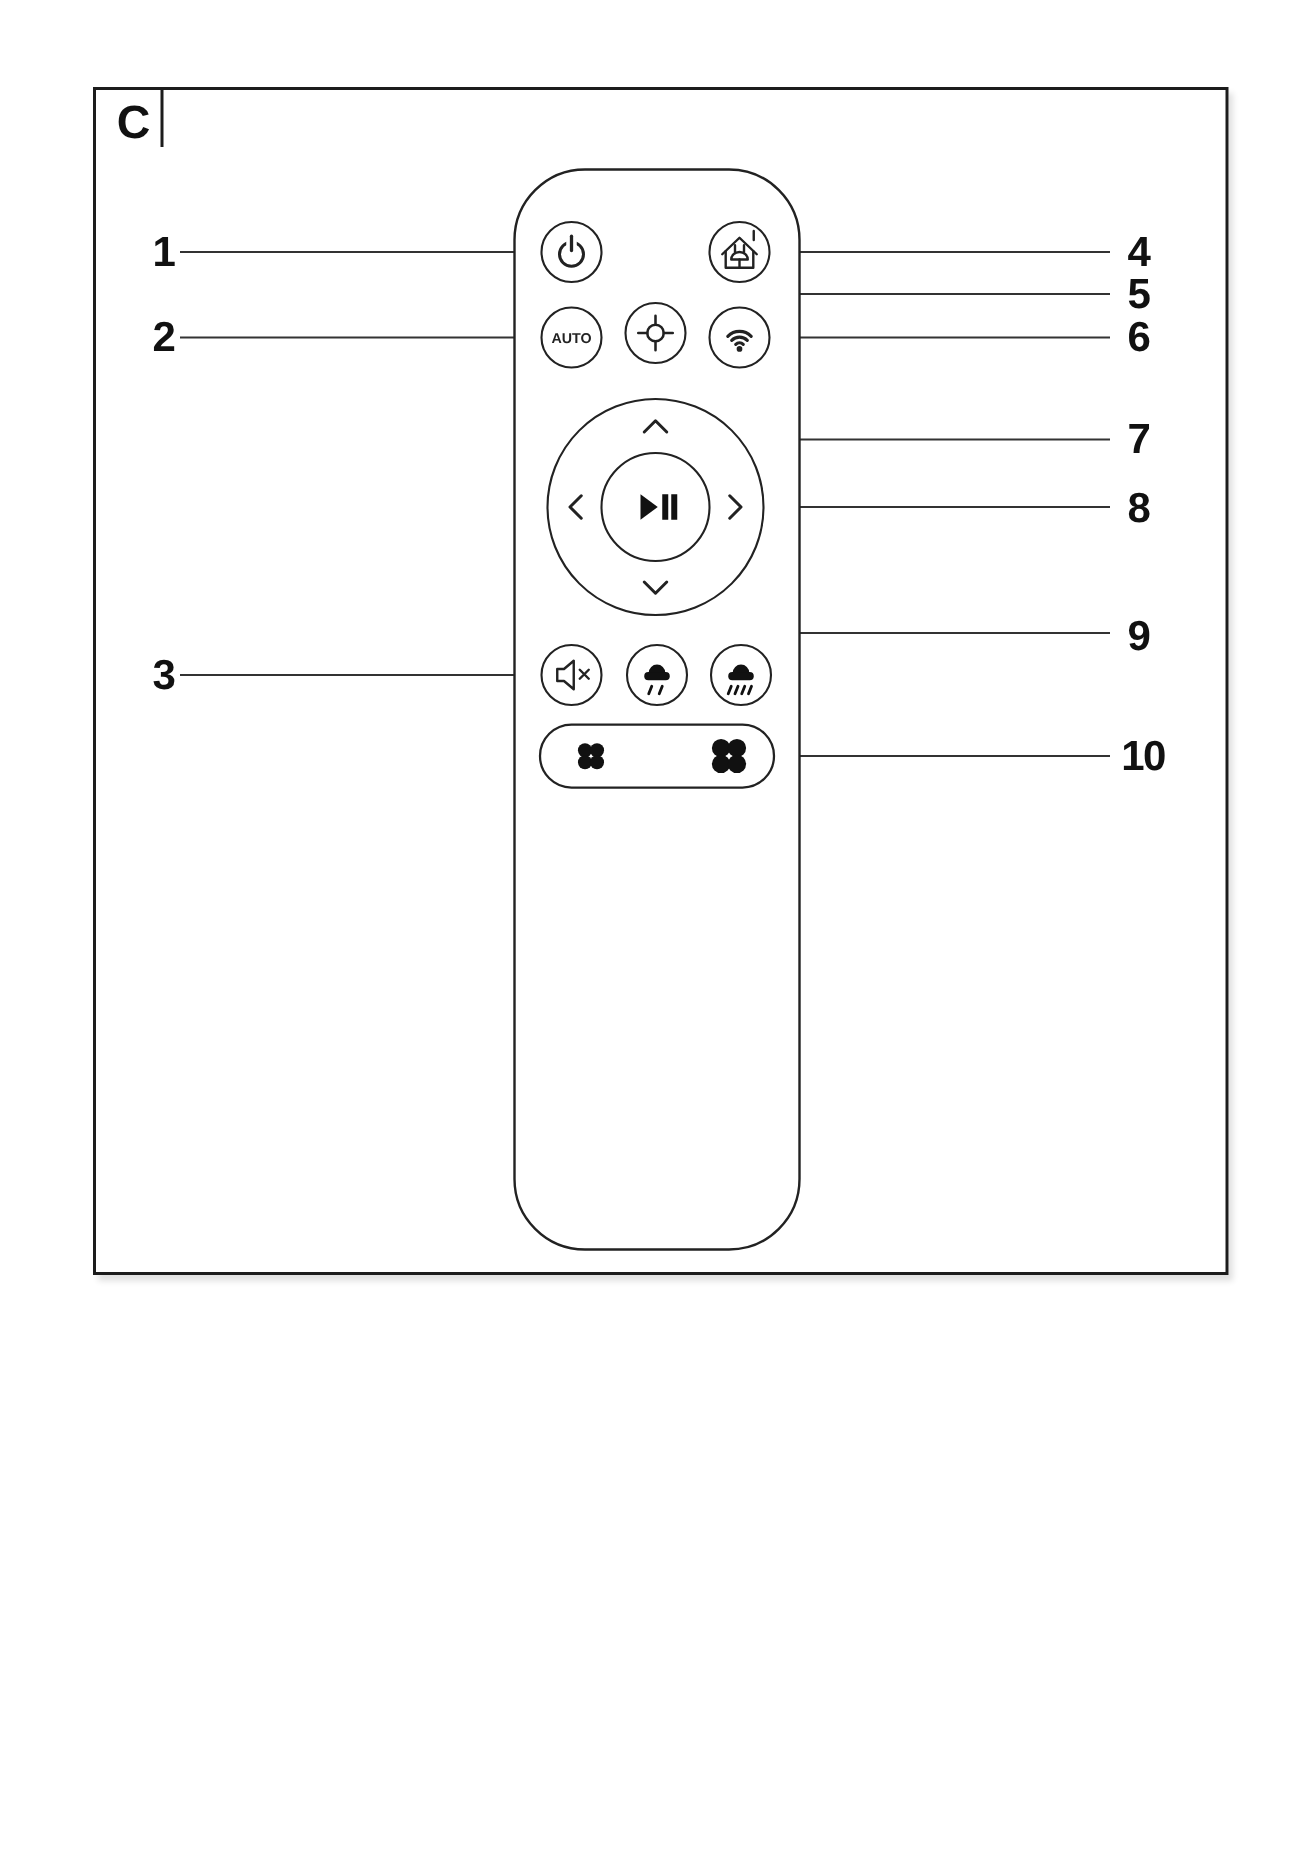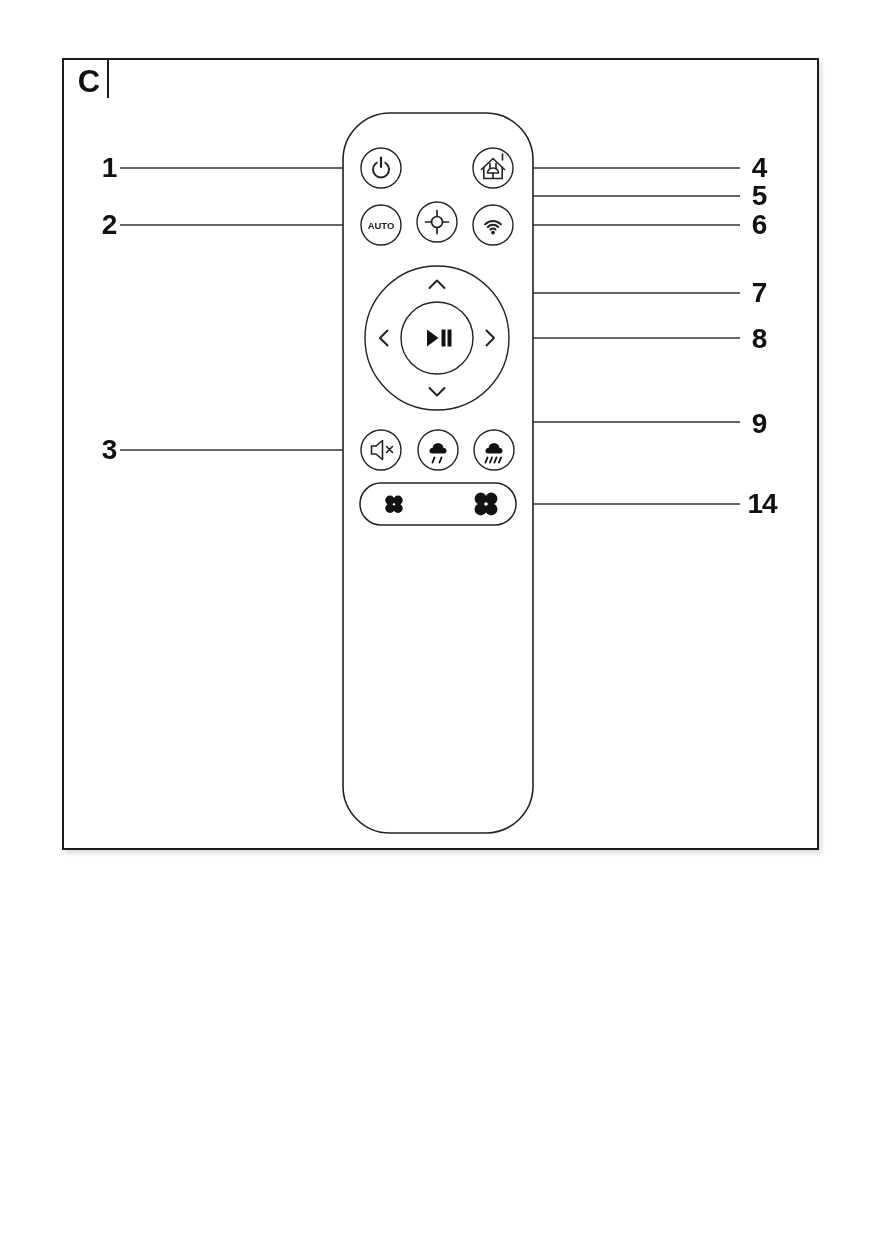--- a/index.html
+++ b/index.html
@@ -177,15 +177,15 @@
 
   <div class="callout-number" style="left:109px;top:168px">1</div>
   <div class="callout-number" style="left:109px;top:225px">2</div>
   <div class="callout-number" style="left:109px;top:450px">3</div>
   <div class="callout-number" style="left:759px;top:168px">4</div>
   <div class="callout-number" style="left:759px;top:196px">5</div>
   <div class="callout-number" style="left:759px;top:225px">6</div>
   <div class="callout-number" style="left:759px;top:293px">7</div>
   <div class="callout-number" style="left:759px;top:339px">8</div>
   <div class="callout-number" style="left:759px;top:424px">9</div>
-  <div class="callout-number" style="left:762px;top:504px">14</div>
+  <div class="callout-number" style="left:762px;top:504px">10</div>
 
 </div>
 
 </body></html>

